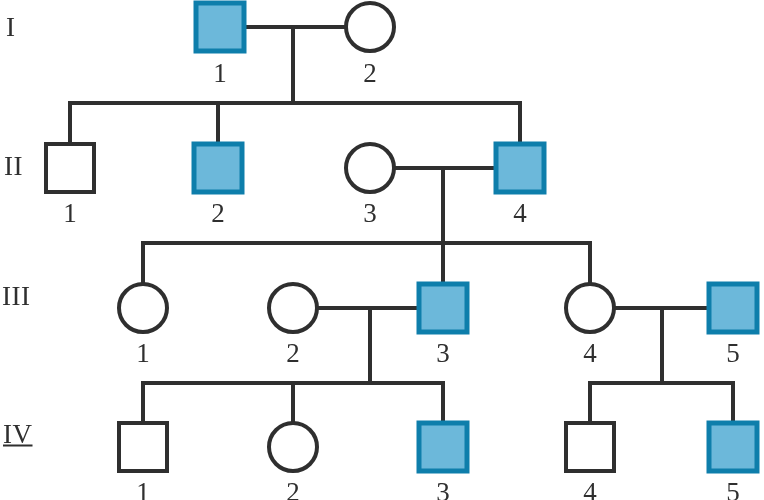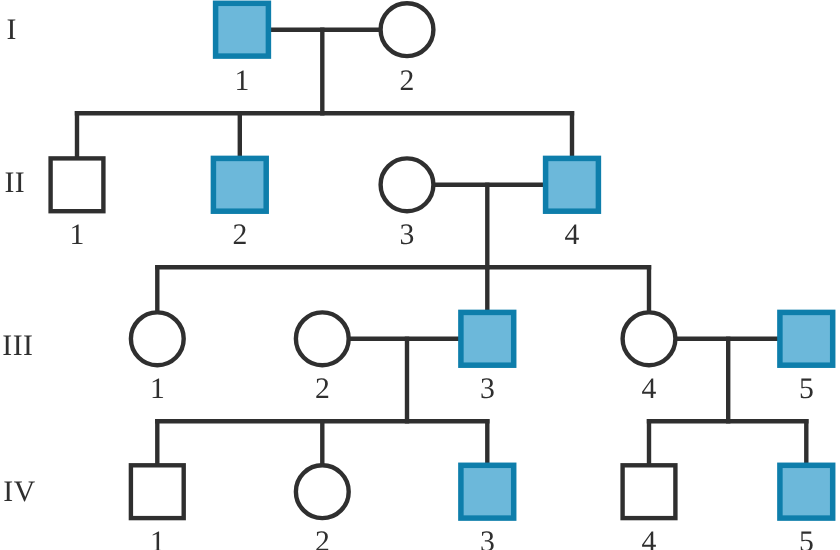--- a/index.html
+++ b/index.html
@@ -104,16 +104,16 @@
       <div class="id-label" style="left: 443px; top: 340px;">3</div>
       <div class="id-label" style="left: 590px; top: 340px;">4</div>
       <div class="id-label" style="left: 733px; top: 340px;">5</div>
       <div class="id-label" style="left: 143px; top: 479px;">1</div>
       <div class="id-label" style="left: 293px; top: 479px;">2</div>
       <div class="id-label" style="left: 443px; top: 479px;">3</div>
       <div class="id-label" style="left: 590px; top: 479px;">4</div>
       <div class="id-label" style="left: 733px; top: 479px;">5</div>
       <div class="gen-label" style="left: 6px; top: 27px;">I</div>
       <div class="gen-label" style="left: 4px; top: 166px;">II</div>
-      <div class="gen-label" style="left: 2px; top: 314px;">III</div>
-      <div class="gen-label" style="left: 3px; top: 447px;">IV</div>
+      <div class="gen-label" style="left: 2px; top: 296px;">III</div>
+      <div class="gen-label" style="left: 3px; top: 434px; text-decoration: underline;">IV</div>
     </div>
 </div>
 
 </body></html>

